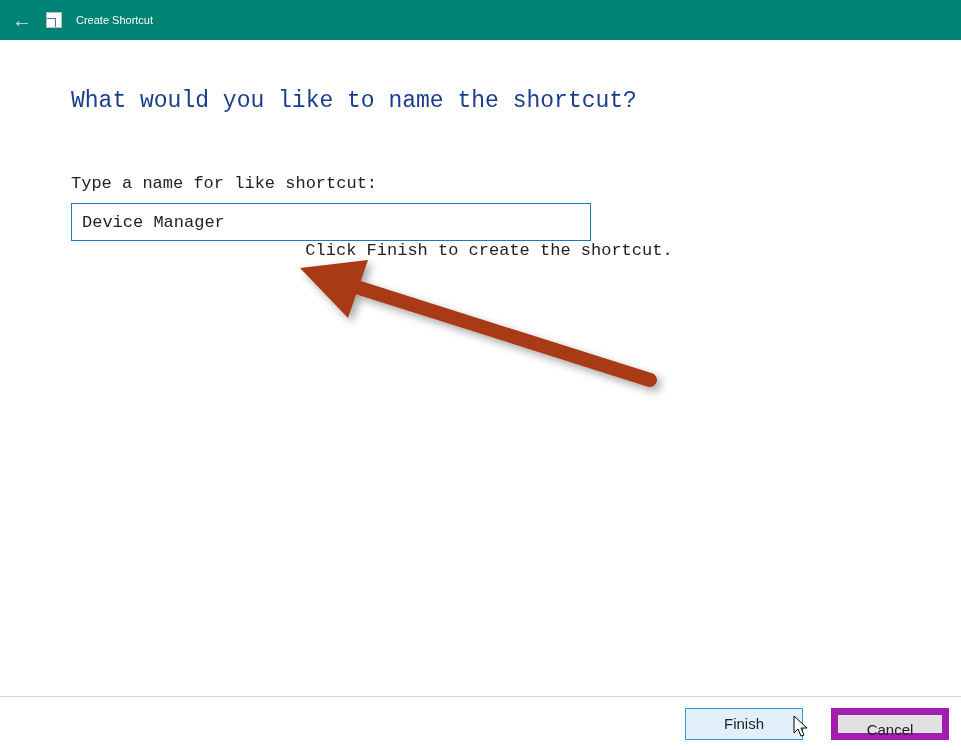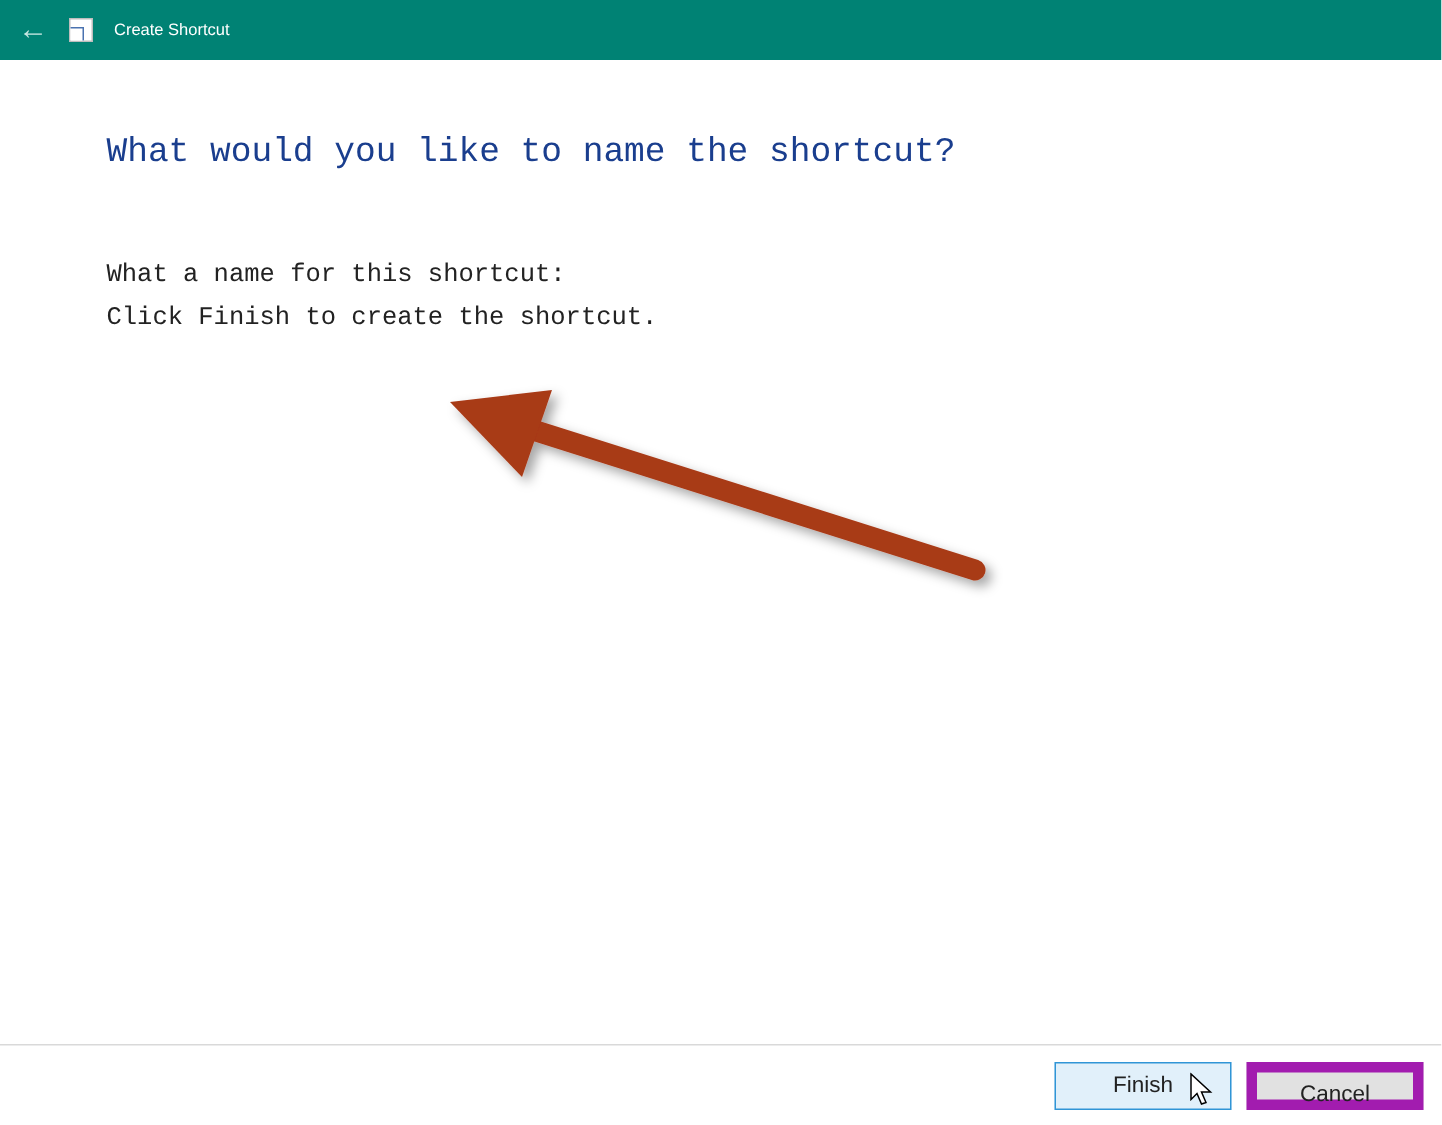--- a/index.html
+++ b/index.html
@@ -77,33 +77,34 @@
       border: 1px solid #1a7bb8;
       padding: 0 10px;
       font-size: 17px;
       color: #222;
       font-family: inherit;
       outline: none;
     }
     .instruction {
       color: #222;
       font-size: 17px;
+      text-align: center;
     }
     .footer {
       position: absolute;
       left: 0;
       right: 0;
       bottom: 0;
       height: 54px;
       border-top: 1px solid #d9d9d9;
       display: flex;
       justify-content: flex-end;
       align-items: center;
       padding-right: 12px;
-      gap: 10px;
+      gap: 28px;
       background: #ffffff;
     }
     .btn {
       width: 118px;
       height: 32px;
       font-size: 15px;
       font-family: inherit;
       cursor: pointer;
       text-align: center;
       line-height: 30px;
@@ -137,21 +138,22 @@
 
 <div class="titlebar">
   <span class="back-arrow">←</span>
   <span class="shortcut-icon"></span>
   <span class="window-title">Create Shortcut</span>
 </div>
 
 <div class="content">
   <h1 class="heading">What would you like to name the shortcut?</h1>
 
-  <div class="field-label">What a name for this shortcut:</div>
+  <div class="field-label">Type a name for like shortcut:</div>
+  <input type="text" class="text-input" value="Device Manager" style="">
 
   <div class="instruction">Click Finish to create the shortcut.</div>
 </div>
 
 <svg class="annotation-arrow" width="390" height="160" viewBox="0 0 390 160">
   <defs>
     <filter id="shadow" x="-20%" y="-20%" width="140%" height="140%">
       <feDropShadow dx="4" dy="4" stdDeviation="4" flood-color="rgba(0,0,0,0.35)"></feDropShadow>
     </filter>
   </defs>

